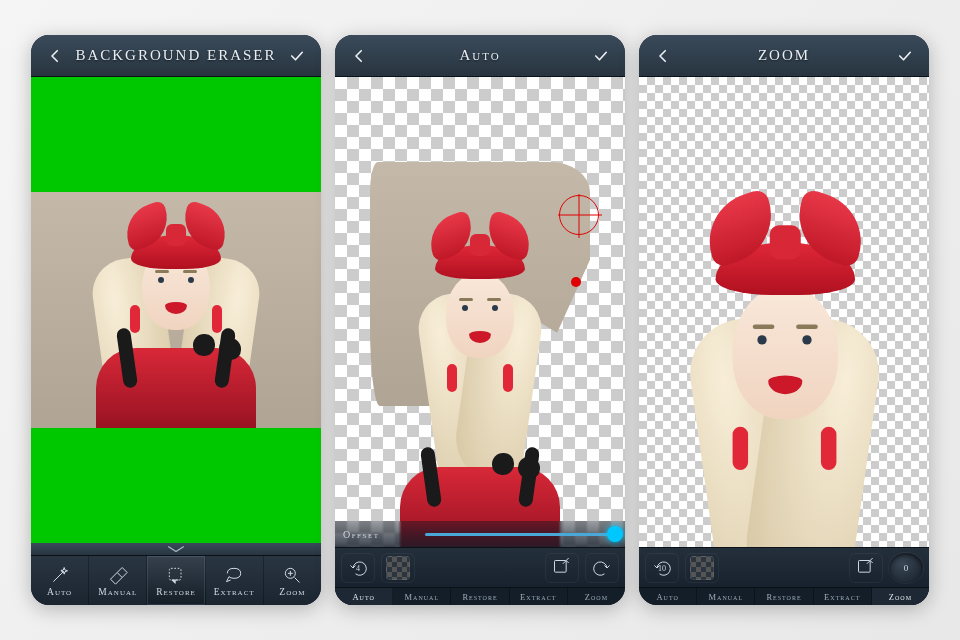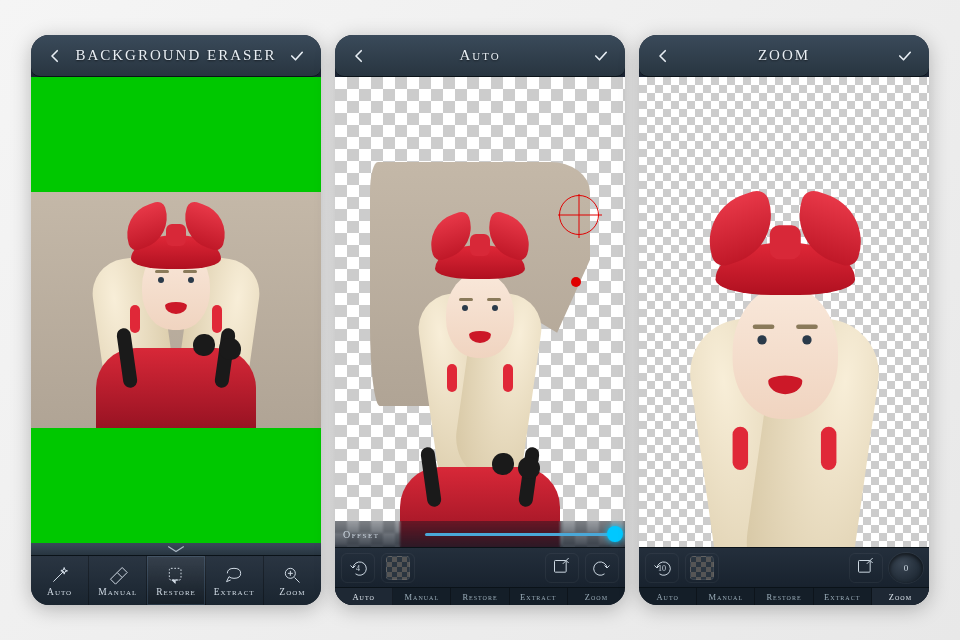--- a/index.html
+++ b/index.html
@@ -26,21 +26,20 @@
     position: relative;
   }
   .topbar {
     height: 42px;
     background: linear-gradient(180deg, #3a4a5a 0%, #283540 100%);
     display: flex;
     align-items: center;
     justify-content: space-between;
     padding: 0 10px;
     border-bottom: 1px solid #0a1218;
-    border-radius: 9px;
   }
   .nav-btn {
     width: 28px; height: 28px;
     display: flex; align-items: center; justify-content: center;
     color: #e8eef4;
     cursor: pointer;
     border-radius: 4px;
   }
   .nav-btn svg { width: 18px; height: 18px; }
   .title {

